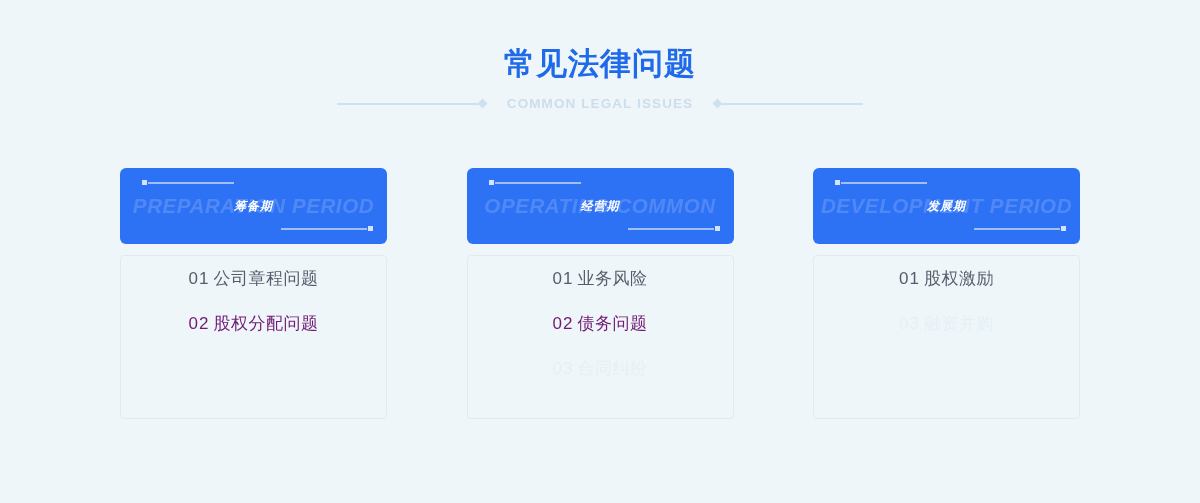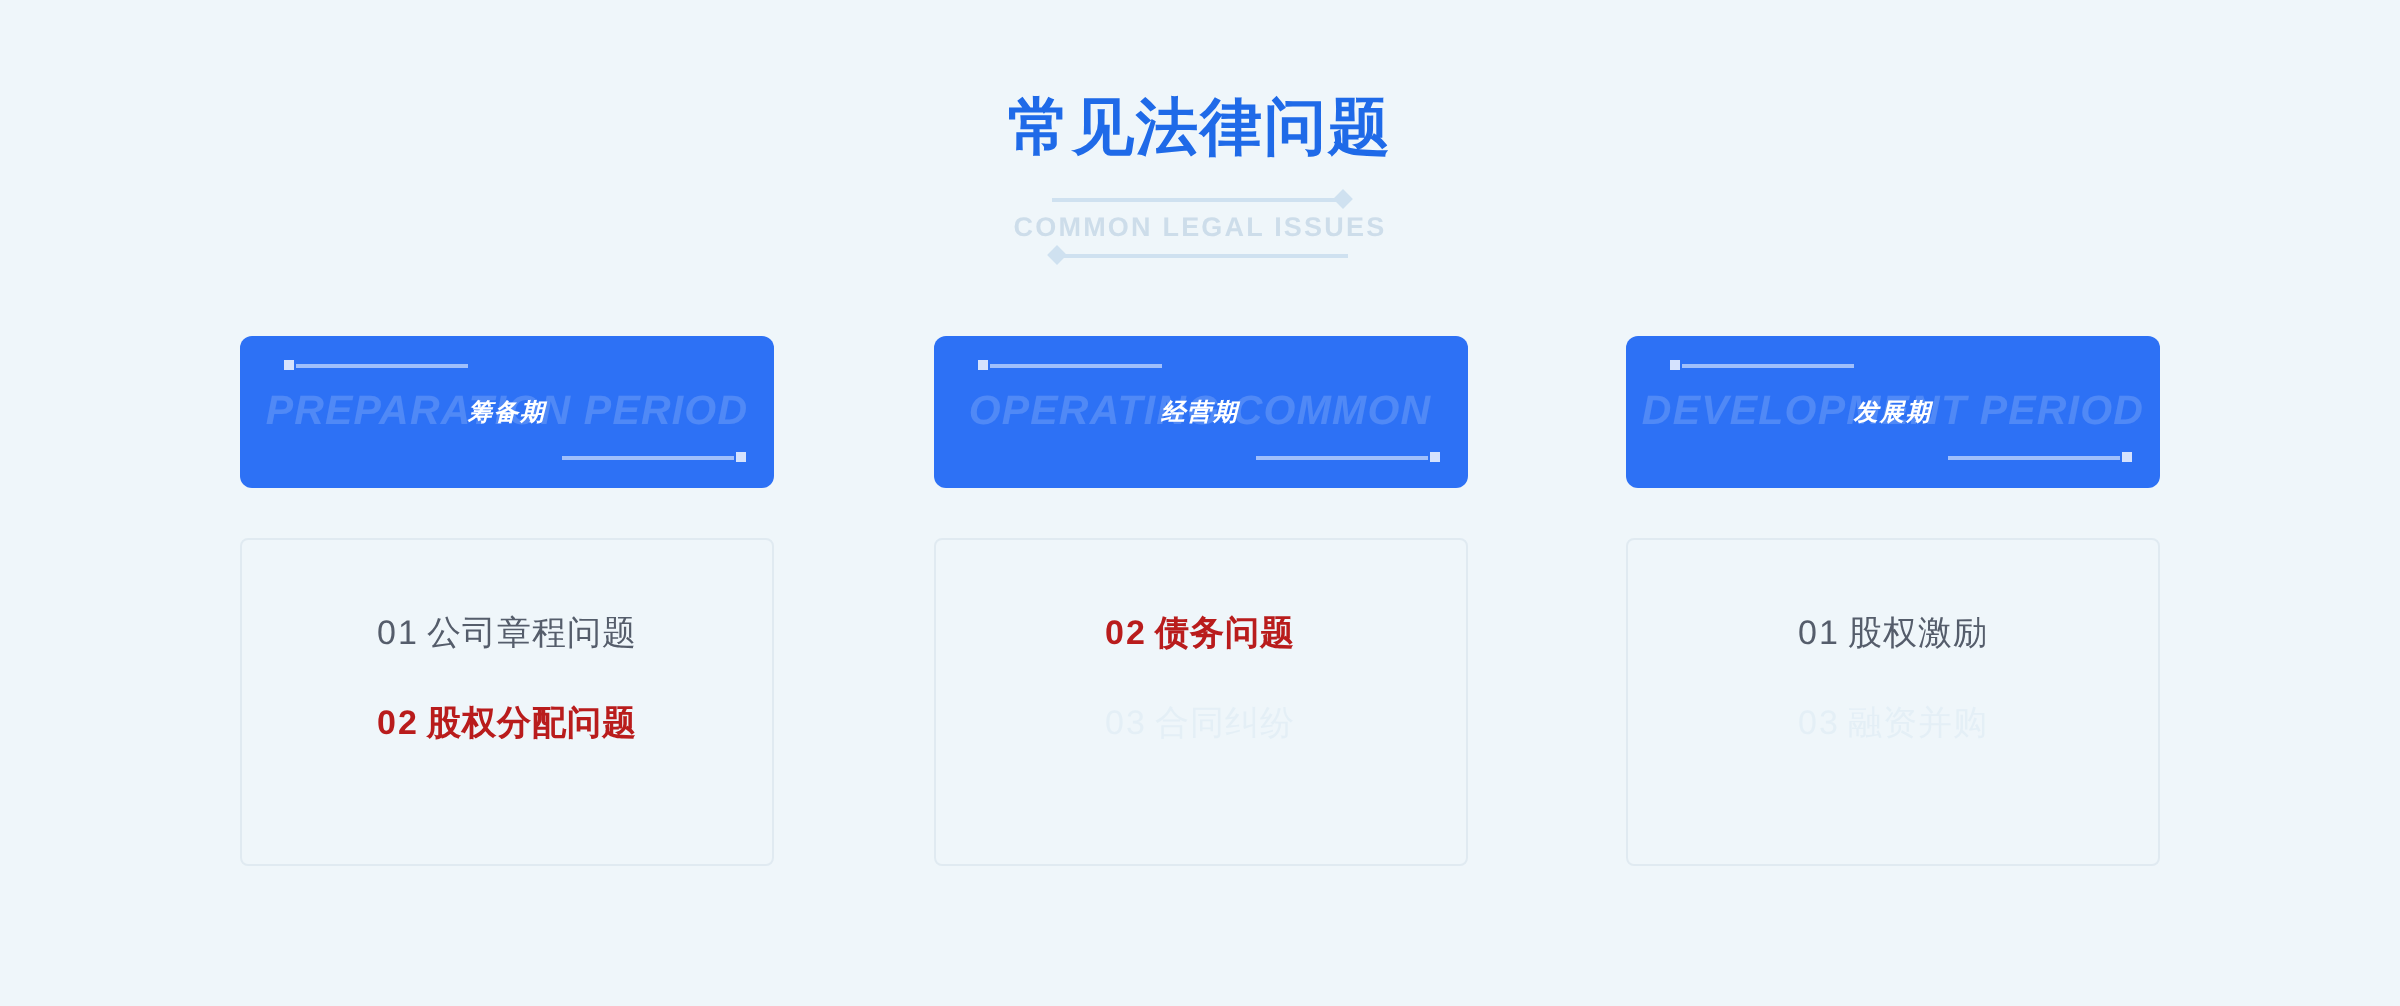--- a/index.html
+++ b/index.html
@@ -39,21 +39,20 @@
     line-height: 40px;
     font-family: "Liberation Sans", "DejaVu Sans", sans-serif;
   }
 
   .subtitle-row {
     margin-top: 11px;
     display: flex;
     align-items: center;
     justify-content: center;
     gap: 0px;
-    flex-direction: column;
   }
 
   .sub-line {
     position: relative;
     width: 148px;
     height: 10px;
     flex: 0 0 auto;
   }
   .sub-line .bar {
     position: absolute;
@@ -156,44 +155,43 @@
 
   .deco-line.tl { left: 22px; top: 12px; width: 92px; }
   .deco-line.tl .dl-bar { left: 6px; width: 86px; }
   .deco-line.tl .dl-dot { left: 0; }
 
   .deco-line.br { right: 14px; bottom: 12px; width: 92px; }
   .deco-line.br .dl-bar { left: 0; width: 86px; }
   .deco-line.br .dl-dot { right: 0; }
 
   .card-body {
-    margin-top: 25px;
+    margin-top: 11px;
     height: 164px;
     border: 1px solid #e0eaf1;
     border-radius: 4px;
     background: transparent;
-    padding-top: 24px;
     text-align: center;
   }
 
   .card-item {
     font-size: 17px;
     line-height: 45px;
     letter-spacing: 0.5px;
     color: #5d6470;
     font-family: "Liberation Sans", "DejaVu Sans", sans-serif;
   }
   .card-item .num {
     font-family: "Liberation Sans", "DejaVu Sans", sans-serif;
     letter-spacing: 1px;
     margin-right: 4px;
   }
 
   .card-item.rank-1 { color: #555d6b; }
-  .card-item.rank-2 { color: #b91c1c; font-weight: bold; }
+  .card-item.rank-2 { color: #701a75; }
   .card-item.rank-3 { color: #e4eff6; }
 </style>
 </head>
 <body>
 
 <div class="page">
 
   <div class="section-header">
     <div class="section-title">常见法律问题</div>
 
@@ -245,20 +243,23 @@
           <span class="dl-bar"></span>
         </span>
         <span class="card-watermark">OPERATING COMMON</span>
         <span class="card-title">经营期</span>
         <span class="deco-line br">
           <span class="dl-bar"></span>
           <span class="dl-dot"></span>
         </span>
       </div>
       <div class="card-body">
+        <div class="card-item rank-1">
+          <span class="num">01</span><span>业务风险</span>
+        </div>
         <div class="card-item rank-2">
           <span class="num">02</span><span>债务问题</span>
         </div>
         <div class="card-item rank-3">
           <span class="num">03</span><span>合同纠纷</span>
         </div>
       </div>
     </div>
 
     <div class="card">

